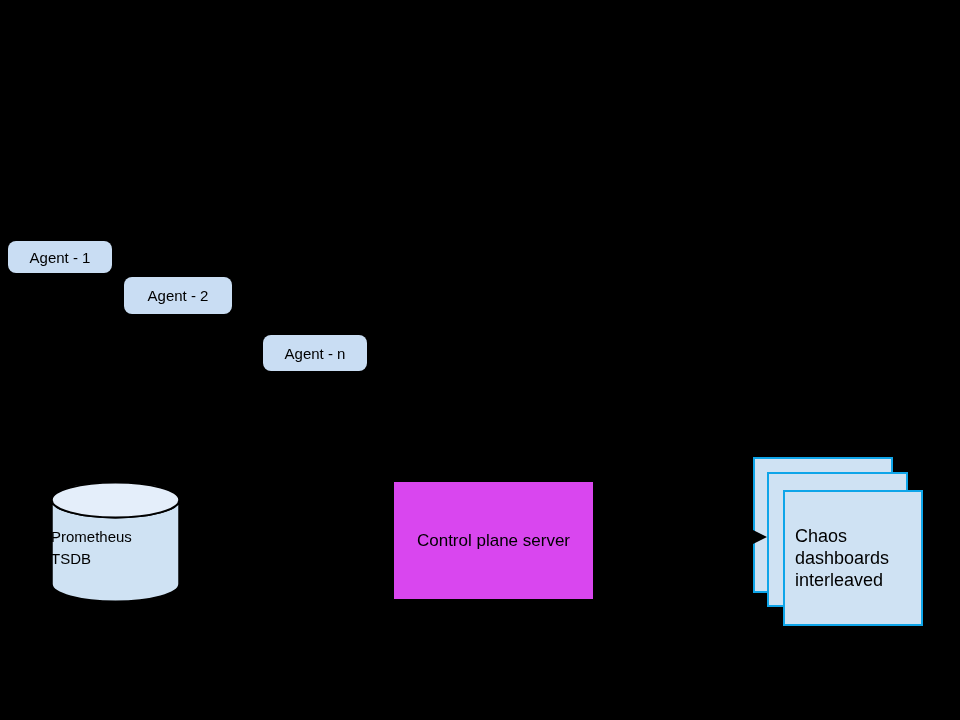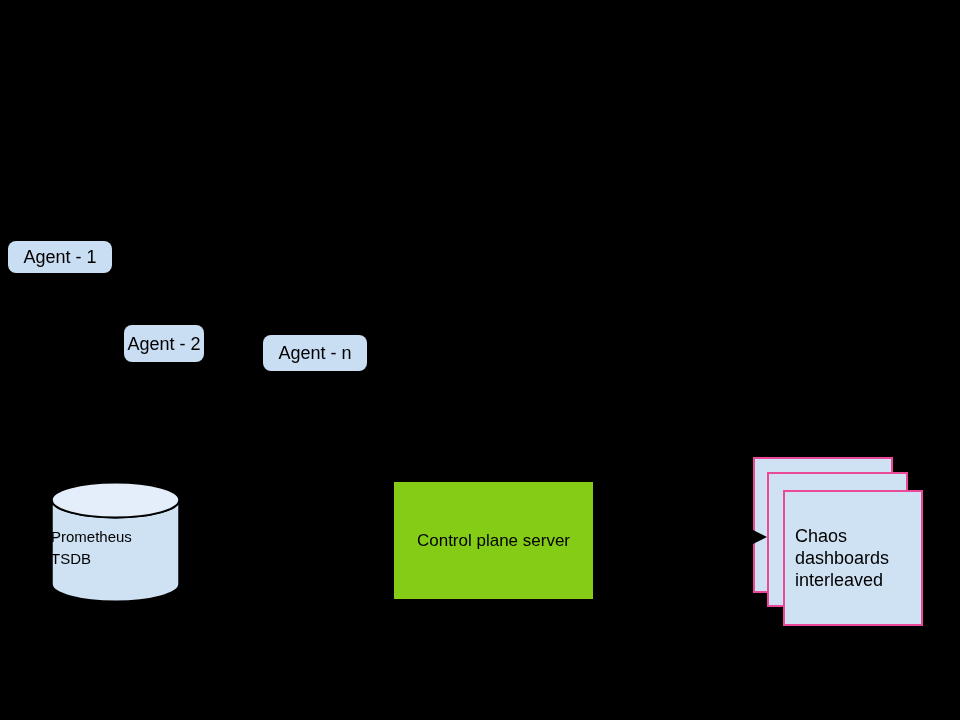--- a/index.html
+++ b/index.html
@@ -18,52 +18,52 @@
   }
   .node { position: absolute; box-sizing: border-box; }
 
   
   .agent-chip {
     background: #c9ddf3;
     border-radius: 8px;
     display: flex;
     align-items: center;
     justify-content: center;
-    font-size: 18px;
+    font-size: 15px;
     line-height: 1;
   }
   #agent-1 { left: 8px;   top: 241px; width: 104px; height: 32px; }
-  #agent-2 { left: 124px; top: 277px; width: 80px; height: 37px; margin-top: 48px; }
+  #agent-2 { left: 124px; top: 277px; width: 108px; height: 37px; }
   #agent-n { left: 263px; top: 325px; width: 104px; height: 36px; margin-top: 10px; }
 
   
   #cylinder-svg { left: 49px; top: 481px; width: 133px; height: 123px; }
   #cylinder-label {
     left: 51px; top: 526px;
     font-size: 15px; line-height: 22px;
     white-space: nowrap;
   }
 
   
   #control-plane {
     left: 393px; top: 481px; width: 201px; height: 119px;
-    background: #84cc16;
+    background: #d946ef;
     border: 1px solid #000000;
     display: flex;
     flex-direction: column;
     align-items: center;
     justify-content: center;
     text-align: center;
     font-size: 17px; line-height: 22px;
   }
 
   
   .stack-square {
     background: #cfe2f3;
-    border: 2px solid #ec4899;
+    border: 2px solid #0ea5e9;
   }
   #dash-back   { left: 753px; top: 457px; width: 140px; height: 136px; }
   #dash-middle { left: 767px; top: 472px; width: 141px; height: 135px; }
   #dash-front  {
     left: 783px; top: 490px; width: 140px; height: 136px;
     display: flex;
     flex-direction: column;
     justify-content: center;
     padding-left: 10px;
     font-size: 18px; line-height: 22px;

